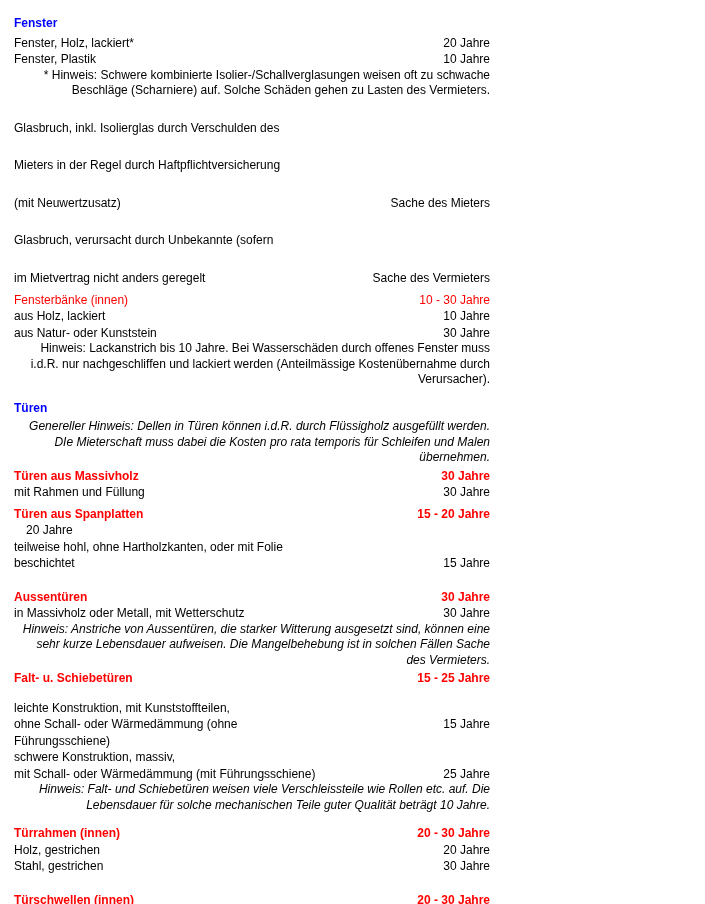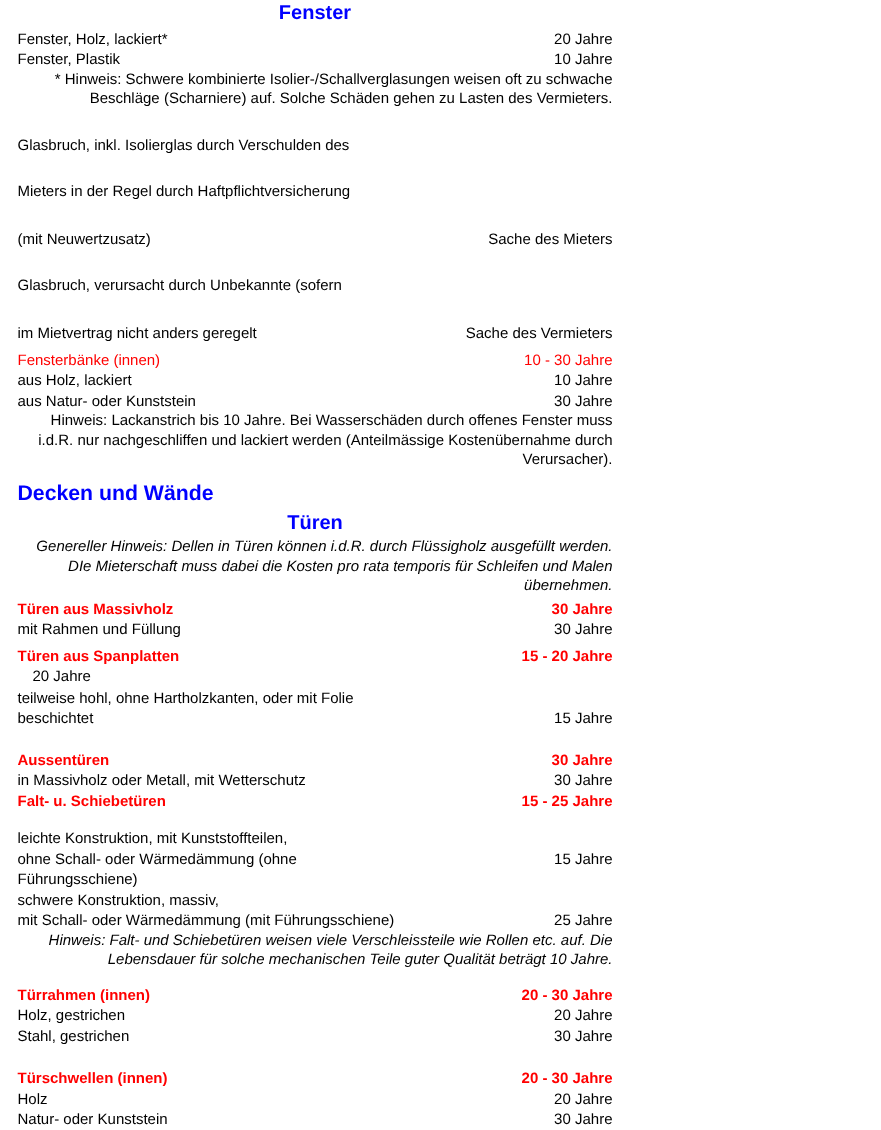--- a/index.html
+++ b/index.html
@@ -38,25 +38,24 @@
   
   .heading {
     color: var(--heading-blue, #0000ff);
     font-size: 17px;
     line-height: 20px;
     font-weight: 700;
     margin: 9px 0 6px 0;
   }
   .subheading {
     color: var(--heading-blue, #0000ff);
-    font-size: 16px;
+    font-size: 12px;
     line-height: 16.5px;
     font-weight: 700;
-    margin: 0 0 3px 0;
-    text-align: center;
+    margin: 12px 0 3px 0;
   }
   
   .note {
     font-size: 12px;
     line-height: 15.5px;
     margin: 0 0 2px 0;
     text-align: right;
   }
   .note.italic { font-style: italic; }
   .gap { width: 100%; }
@@ -101,21 +100,20 @@
   </div>
     <div class="row">
     <span class="label">aus Holz, lackiert</span>
     <span class="value">10 Jahre</span>
   </div>
     <div class="row">
     <span class="label">aus Natur- oder Kunststein</span>
     <span class="value">30 Jahre</span>
   </div>
     <p class="note">Hinweis: Lackanstrich bis 10 Jahre. Bei Wasserschäden durch offenes Fenster muss i.d.R. nur nachgeschliffen und lackiert werden (Anteilmässige Kostenübernahme durch Verursacher).</p>
-    <h1 class="heading">Decken und Wände</h1>
     <h2 class="subheading">Türen</h2>
     <p class="note italic">Genereller Hinweis: Dellen in Türen können i.d.R. durch Flüssigholz ausgefüllt werden. DIe Mieterschaft muss dabei die Kosten pro rata temporis für Schleifen und Malen übernehmen.</p>
     <div class="row accent-red-bold">
     <span class="label">Türen aus Massivholz</span>
     <span class="value">30 Jahre</span>
   </div>
     <div class="row">
     <span class="label">mit Rahmen und Füllung</span>
     <span class="value">30 Jahre</span>
   </div>
@@ -137,20 +135,21 @@
   </div>
     <div class="gap" style="height: 17px;"></div>
     <div class="row accent-red-bold">
     <span class="label">Aussentüren</span>
     <span class="value">30 Jahre</span>
   </div>
     <div class="row">
     <span class="label">in Massivholz oder Metall, mit Wetterschutz</span>
     <span class="value">30 Jahre</span>
   </div>
+    <p class="note italic">Hinweis: Anstriche von Aussentüren, die starker Witterung ausgesetzt sind, können eine sehr kurze Lebensdauer aufweisen. Die Mangelbehebung ist in solchen Fällen Sache des Vermieters.</p>
     <div class="row accent-red-bold">
     <span class="label">Falt- u. Schiebetüren</span>
     <span class="value">15 - 25 Jahre</span>
   </div>
     <div class="gap" style="height: 13px;"></div>
     <div class="row">
     <span class="label">leichte Konstruktion, mit Kunststoffteilen,</span>
     <span class="value"></span>
   </div>
     <div class="row">

